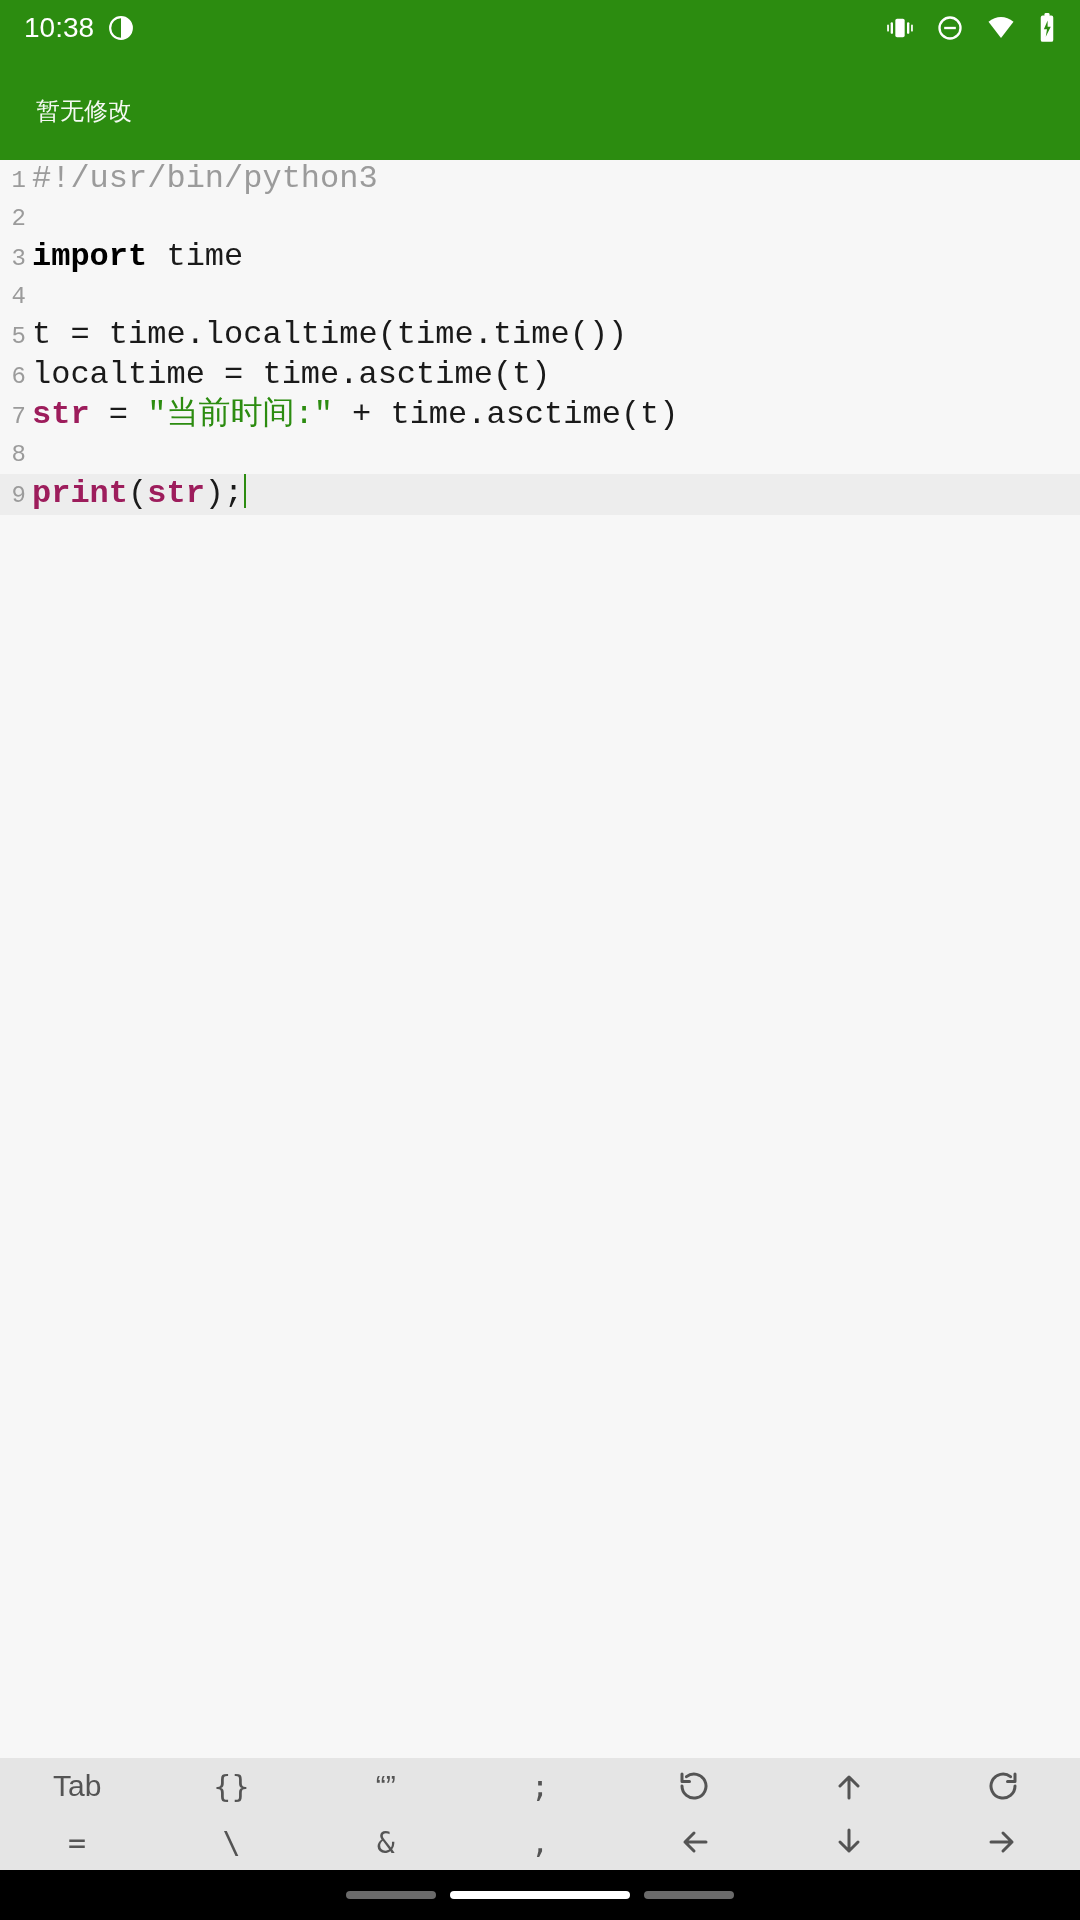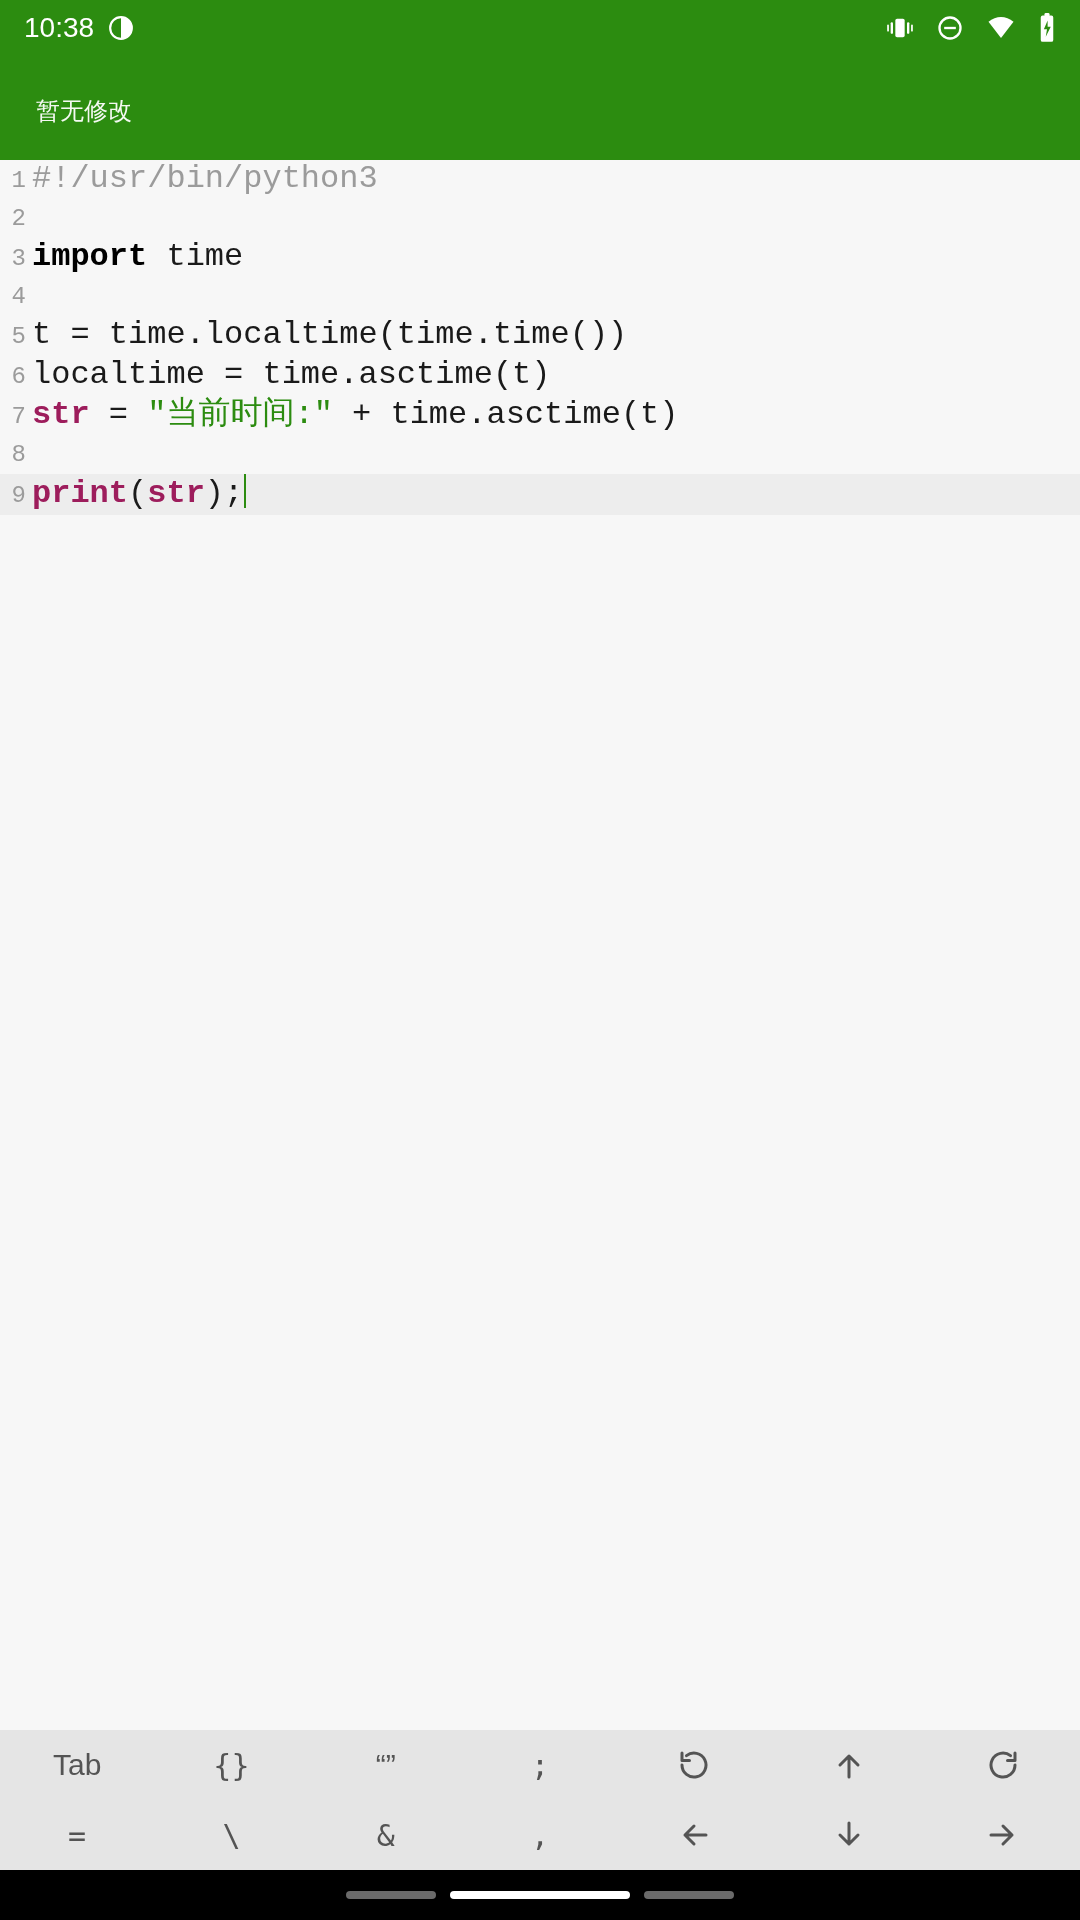--- a/index.html
+++ b/index.html
@@ -103,21 +103,21 @@
     width: 2px;
     height: 34px;
     background: #2c8c10;
     vertical-align: -6px;
     margin-left: 1px;
   }
   
   .kb {
     position: absolute;
     left: 0; right: 0; bottom: 50px;
-    height: 140px;
+    height: 112px;
     background: #e5e5e5;
     display: grid;
     grid-template-columns: repeat(7, 1fr);
     grid-template-rows: 1fr 1fr;
   }
   .kb-key {
     display: flex;
     align-items: center;
     justify-content: center;
     color: #545454;

